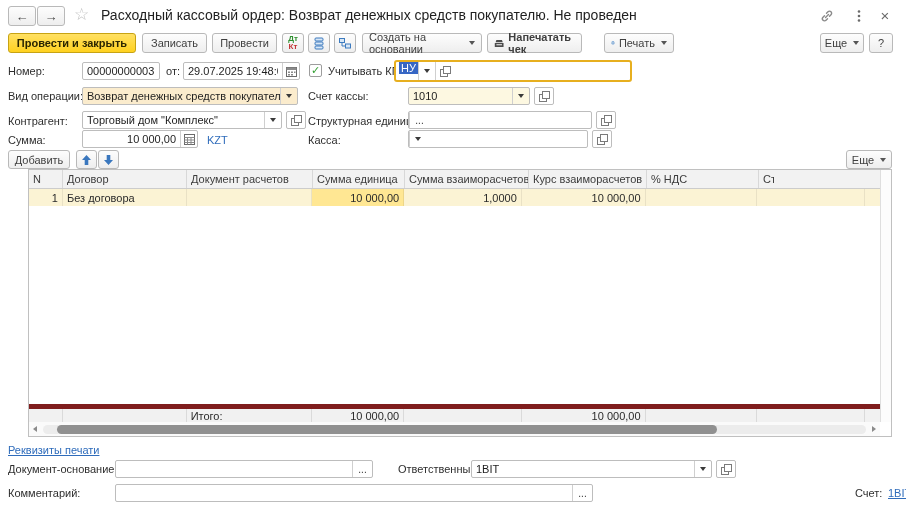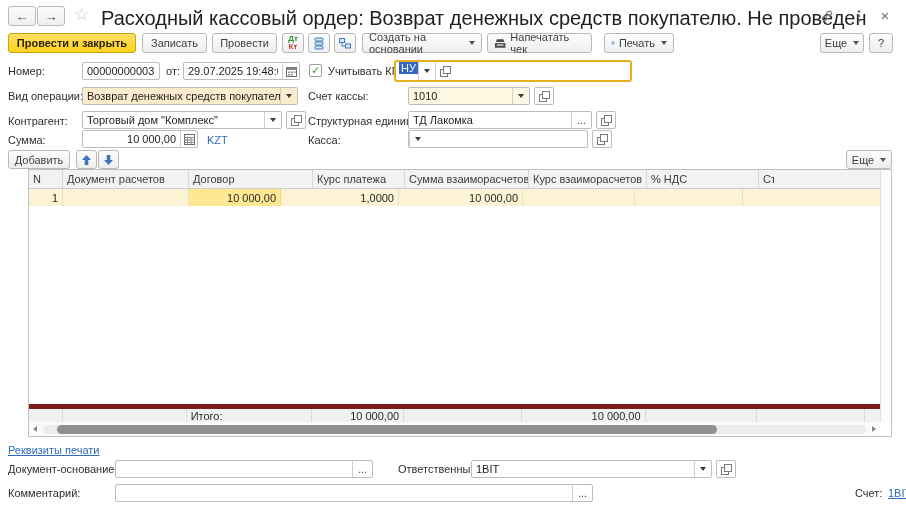--- a/index.html
+++ b/index.html
@@ -11,21 +11,21 @@
   .btn { position:absolute; display:flex; align-items:center; justify-content:center; gap:4px;
          background: linear-gradient(#fdfdfd,#eeeeee); border:1px solid #b9b9b9; border-radius:3px;
          color:#3f3f3f; font-size:11px; cursor:default; padding:0 6px; }
   .btn.primary { background: linear-gradient(#ffe063,#ffd11f); border-color:#c7a313; color:#2b2600; font-weight:bold; }
   .btn .caret { width:0; height:0; border-left:3px solid transparent; border-right:3px solid transparent; border-top:4px solid #555; margin-left:2px; }
   .iconbtn { padding:0; }
 
   
   .navbtn { font-size:13px; font-weight:bold; color:#4a4a4a; }
   .star { position:absolute; font-size:17px; color:#c3c3c3; line-height:20px; }
-  .wtitle { position:absolute; font-size:20px; color:#1f1f1f; white-space:nowrap; }
+  .wtitle { position:absolute; font-size:14px; color:#1f1f1f; white-space:nowrap; }
 
   .winicon { position:absolute; width:18px; height:18px; display:flex; align-items:center; justify-content:center; color:#6a6a6a; }
 
   
   .lbl { position:absolute; white-space:nowrap; color:#2e2e2e; }
   .field { position:absolute; display:flex; align-items:stretch; border:1px solid #bdbdbd; border-radius:2px; background:#fff; overflow:hidden; }
   .field input { border:0; outline:none; flex:1; font: 11px "Liberation Sans", sans-serif; padding:0 4px; background:transparent; color:#1e1e1e; min-width:0; }
   .field .valtext { flex:1; display:flex; align-items:center; padding:0 4px; white-space:nowrap; overflow:hidden; color:#1e1e1e; }
   .field.cream { background:#fbeccd; }
   .field.pale  { background:#fdf8e1; }
@@ -132,21 +132,21 @@
         <rect x="1.5" y="1.5" width="5" height="4"></rect>
           <rect x="7.5" y="7" width="5" height="4"></rect>
       </g>
     </svg>
   </div>
 
   <div class="btn" style="left:362px;top:33px;width:120px;height:20px;">
     <span>Создать на основании</span>
       <span class="caret"></span>
   </div>
-  <div class="btn" style="left:487px;top:33px;width:105px;height:20px;">
+  <div class="btn" style="left:487px;top:33px;width:95px;height:20px;font-weight:bold;">
     <svg width="13" height="11" viewBox="0 0 13 11">
       <path d="M1 5 h11 v5 H1 z M3 1 h7 l1 3 H2 z" fill="#4d4d4d"></path>
       <rect x="3" y="6.5" width="7" height="1.2" fill="#fff"></rect>
     </svg>
     <span>Напечатать чек</span>
   </div>
   <div class="btn" style="left:604px;top:33px;width:70px;height:20px;">
     <svg width="13" height="12" viewBox="0 0 13 12">
       <g stroke="#3d7bbf" stroke-width="1" fill="#d8e7f6">
         <rect x="3.5" y="1" width="6" height="3"></rect>
@@ -245,21 +245,20 @@
   </div>
   <div class="sq-btn" style="left:534px;top:87px;width:20px;height:18px;">
     <svg width="11" height="11" viewBox="0 0 11 11">
       <rect x="0.5" y="3.5" width="7" height="7" fill="#fff" stroke="#7a7a7a"></rect>
         <rect x="3.5" y="0.5" width="7" height="7" fill="#fff" stroke="#7a7a7a"></rect>
     </svg>
   </div>
 
   <div class="lbl" style="left:308px;top:115px;">Структурная единица:</div>
   <div class="field" style="left:408px;top:111px;width:184px;height:18px;">
-    <span class="valtext">ТД Лакомка</span>
     <span class="combo-arrow" style="width:20px;font-size:10px;color:#3a3a3a;">
         <span>...</span>
       </span>
   </div>
   <div class="sq-btn" style="left:596px;top:111px;width:20px;height:18px;">
     <svg width="11" height="11" viewBox="0 0 11 11">
       <rect x="0.5" y="3.5" width="7" height="7" fill="#fff" stroke="#7a7a7a"></rect>
         <rect x="3.5" y="0.5" width="7" height="7" fill="#fff" stroke="#7a7a7a"></rect>
     </svg>
   </div>
@@ -292,30 +291,31 @@
   </div>
   <div class="btn" style="left:846px;top:150px;width:46px;height:19px;">
     <span>Еще</span>
       <span class="caret"></span>
   </div>
 
   <div class="tbl">
     <div class="tbl-main">
       <div class="thead">
         <div class="th" style="width:34px;">N</div>
+        <div class="th" style="width:124px;">Договор</div>
         <div class="th" style="width:126px;">Документ расчетов</div>
-        <div class="th" style="width:124px;">Договор</div>
-        <div class="th" style="width:92px;">Курс платежа</div>
+        <div class="th" style="width:92px;">Сумма единица</div>
         <div class="th" style="width:124px;">Сумма взаиморасчетов</div>
         <div class="th" style="width:118px;">Курс взаиморасчетов</div>
         <div class="th" style="width:112px;">% НДС</div>
         <div class="th" style="width:15px;border-right:0;">Ста</div>
       </div>
       <div class="trow">
         <div class="td num" style="width:34px;">1</div>
+        <div class="td" style="width:124px;">Без договора</div>
         <div class="td" style="width:126px;"></div>
         <div class="td num selcell" style="width:92px;">10 000,00</div>
         <div class="td num" style="width:118px;">1,0000</div>
         <div class="td num" style="width:124px;">10 000,00</div>
         <div class="td" style="width:112px;"></div>
         <div class="td" style="width:108px;"></div>
         <div class="td" style="width:15px;border-right:0;"></div>
       </div>
     </div>
 

